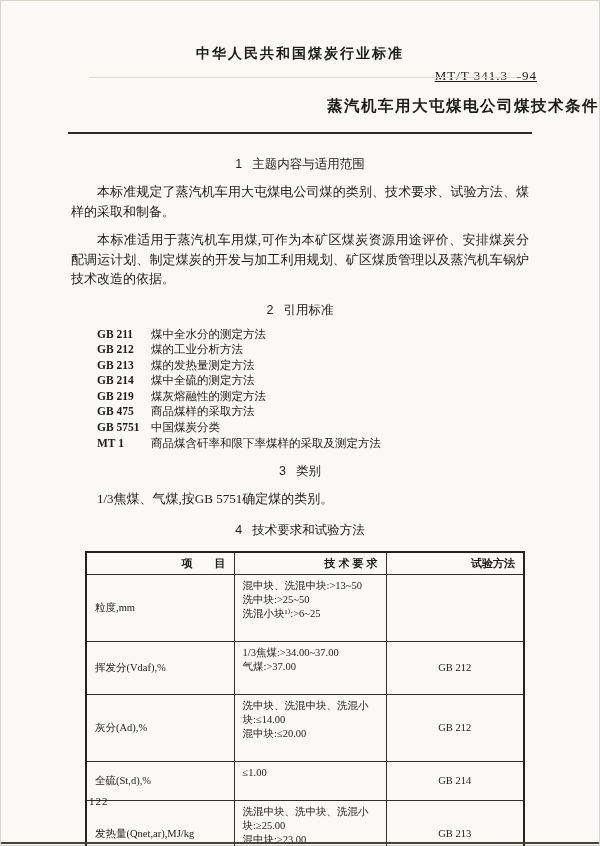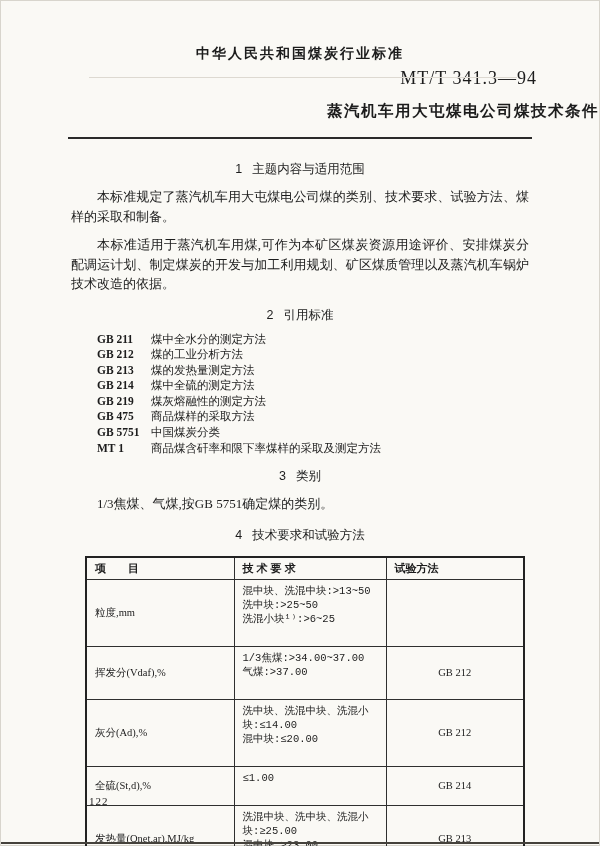--- a/index.html
+++ b/index.html
@@ -30,22 +30,23 @@
     text-align:center;
     font-family:"Liberation Sans","DejaVu Sans",sans-serif;
     font-weight:bold;
     font-size:14px;
     letter-spacing:2px;
   }
   .std-number {
     margin-top:5px;
     text-align:right;
     padding-right:62px;
-    font-size:18px;
+    font-size:13px;
     letter-spacing:1px;
+    text-decoration:underline;
   }
   .doc-title {
     margin-top:12px;
     text-align:right;
     font-family:"Liberation Sans","DejaVu Sans",sans-serif;
     font-weight:bold;
     font-size:15.5px;
     letter-spacing:1.5px;
   }
   .header-rule {
@@ -87,28 +88,28 @@
   .spec-table th, .spec-table td {
     border:1px solid #2f2f2f;
     padding:3px 8px;
     vertical-align:middle;
   }
   .spec-table { border:2px solid #222; }
   .spec-table th {
     font-family:"Liberation Sans","DejaVu Sans",sans-serif;
     font-weight:bold;
     font-size:11px;
-    text-align:left;
+    text-align:right;
     height:16px;
   }
   .spec-table col.c-item { width:148px; }
   .spec-table col.c-req  { width:152px; }
   .spec-table col.c-method { width:138px; }
   .spec-table td.col-item { text-align:left; }
-  .spec-table td.col-req  { text-align:left; line-height:14px; padding-top:4px; padding-bottom:20px;font-family:Liberation Mono, monospace; }
+  .spec-table td.col-req  { text-align:left; line-height:14px; padding-top:4px; padding-bottom:20px; }
   .spec-table td.col-method { text-align:center; }
   .page-number {
     position:absolute;
     left:88px;
     bottom:38px;
     font-size:11px;
     letter-spacing:1px;
   }
 </style>
 </head>

